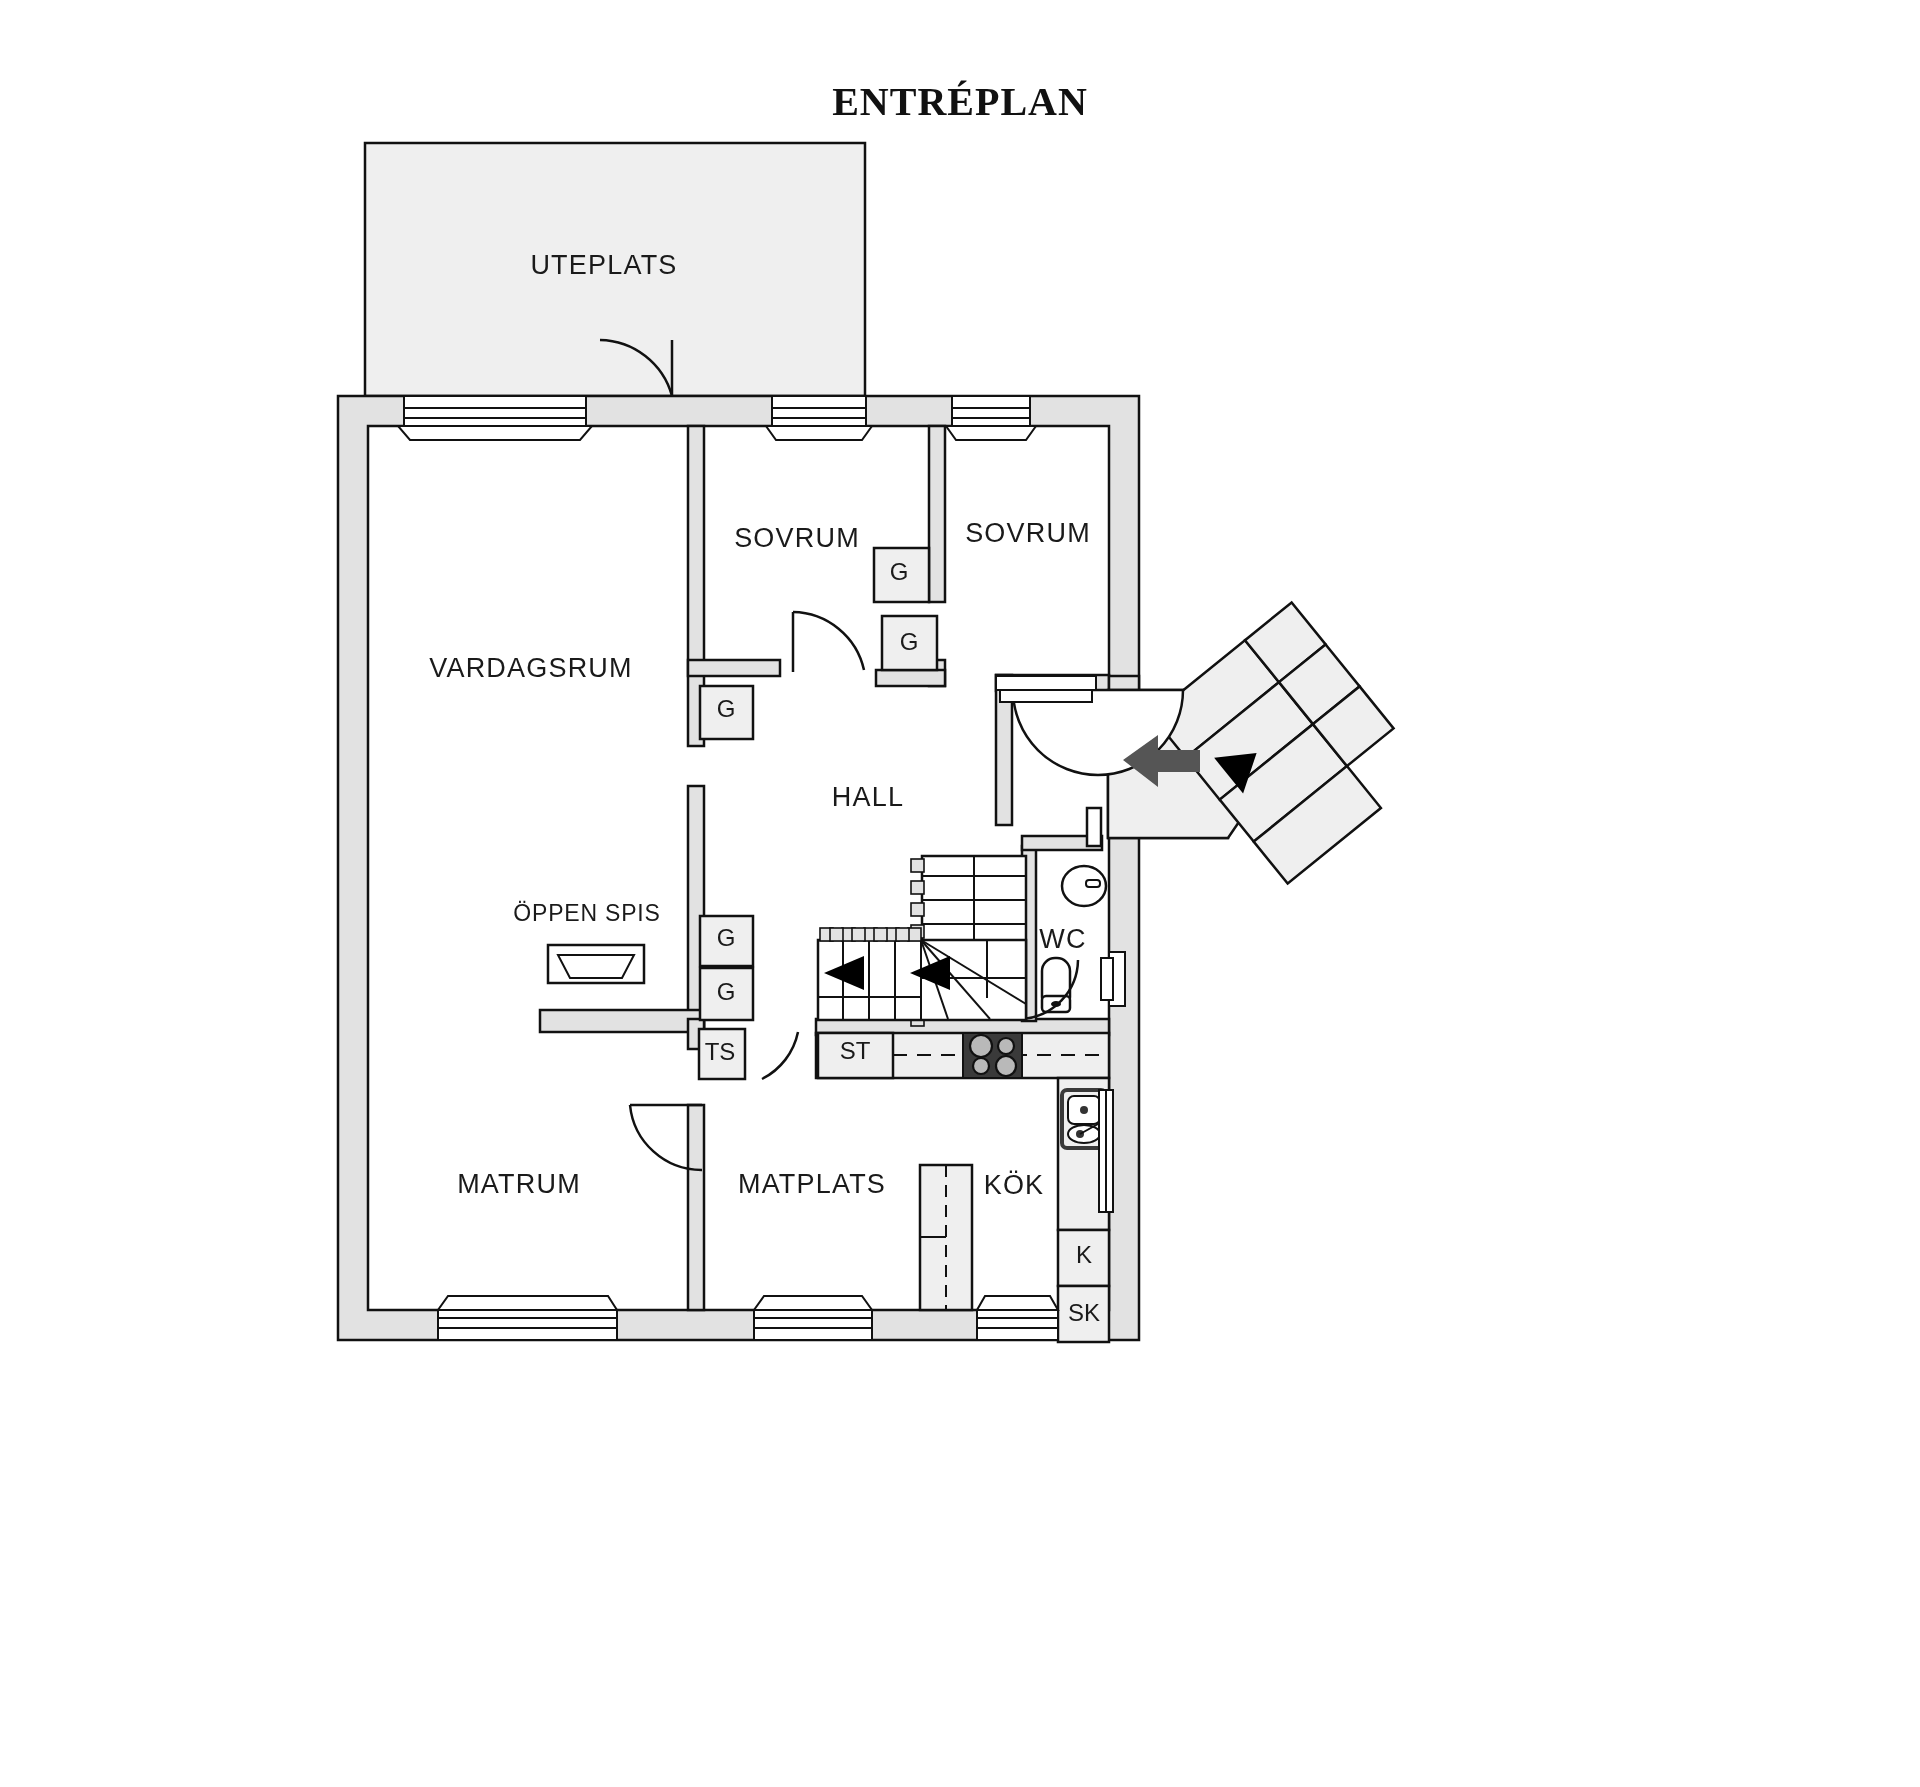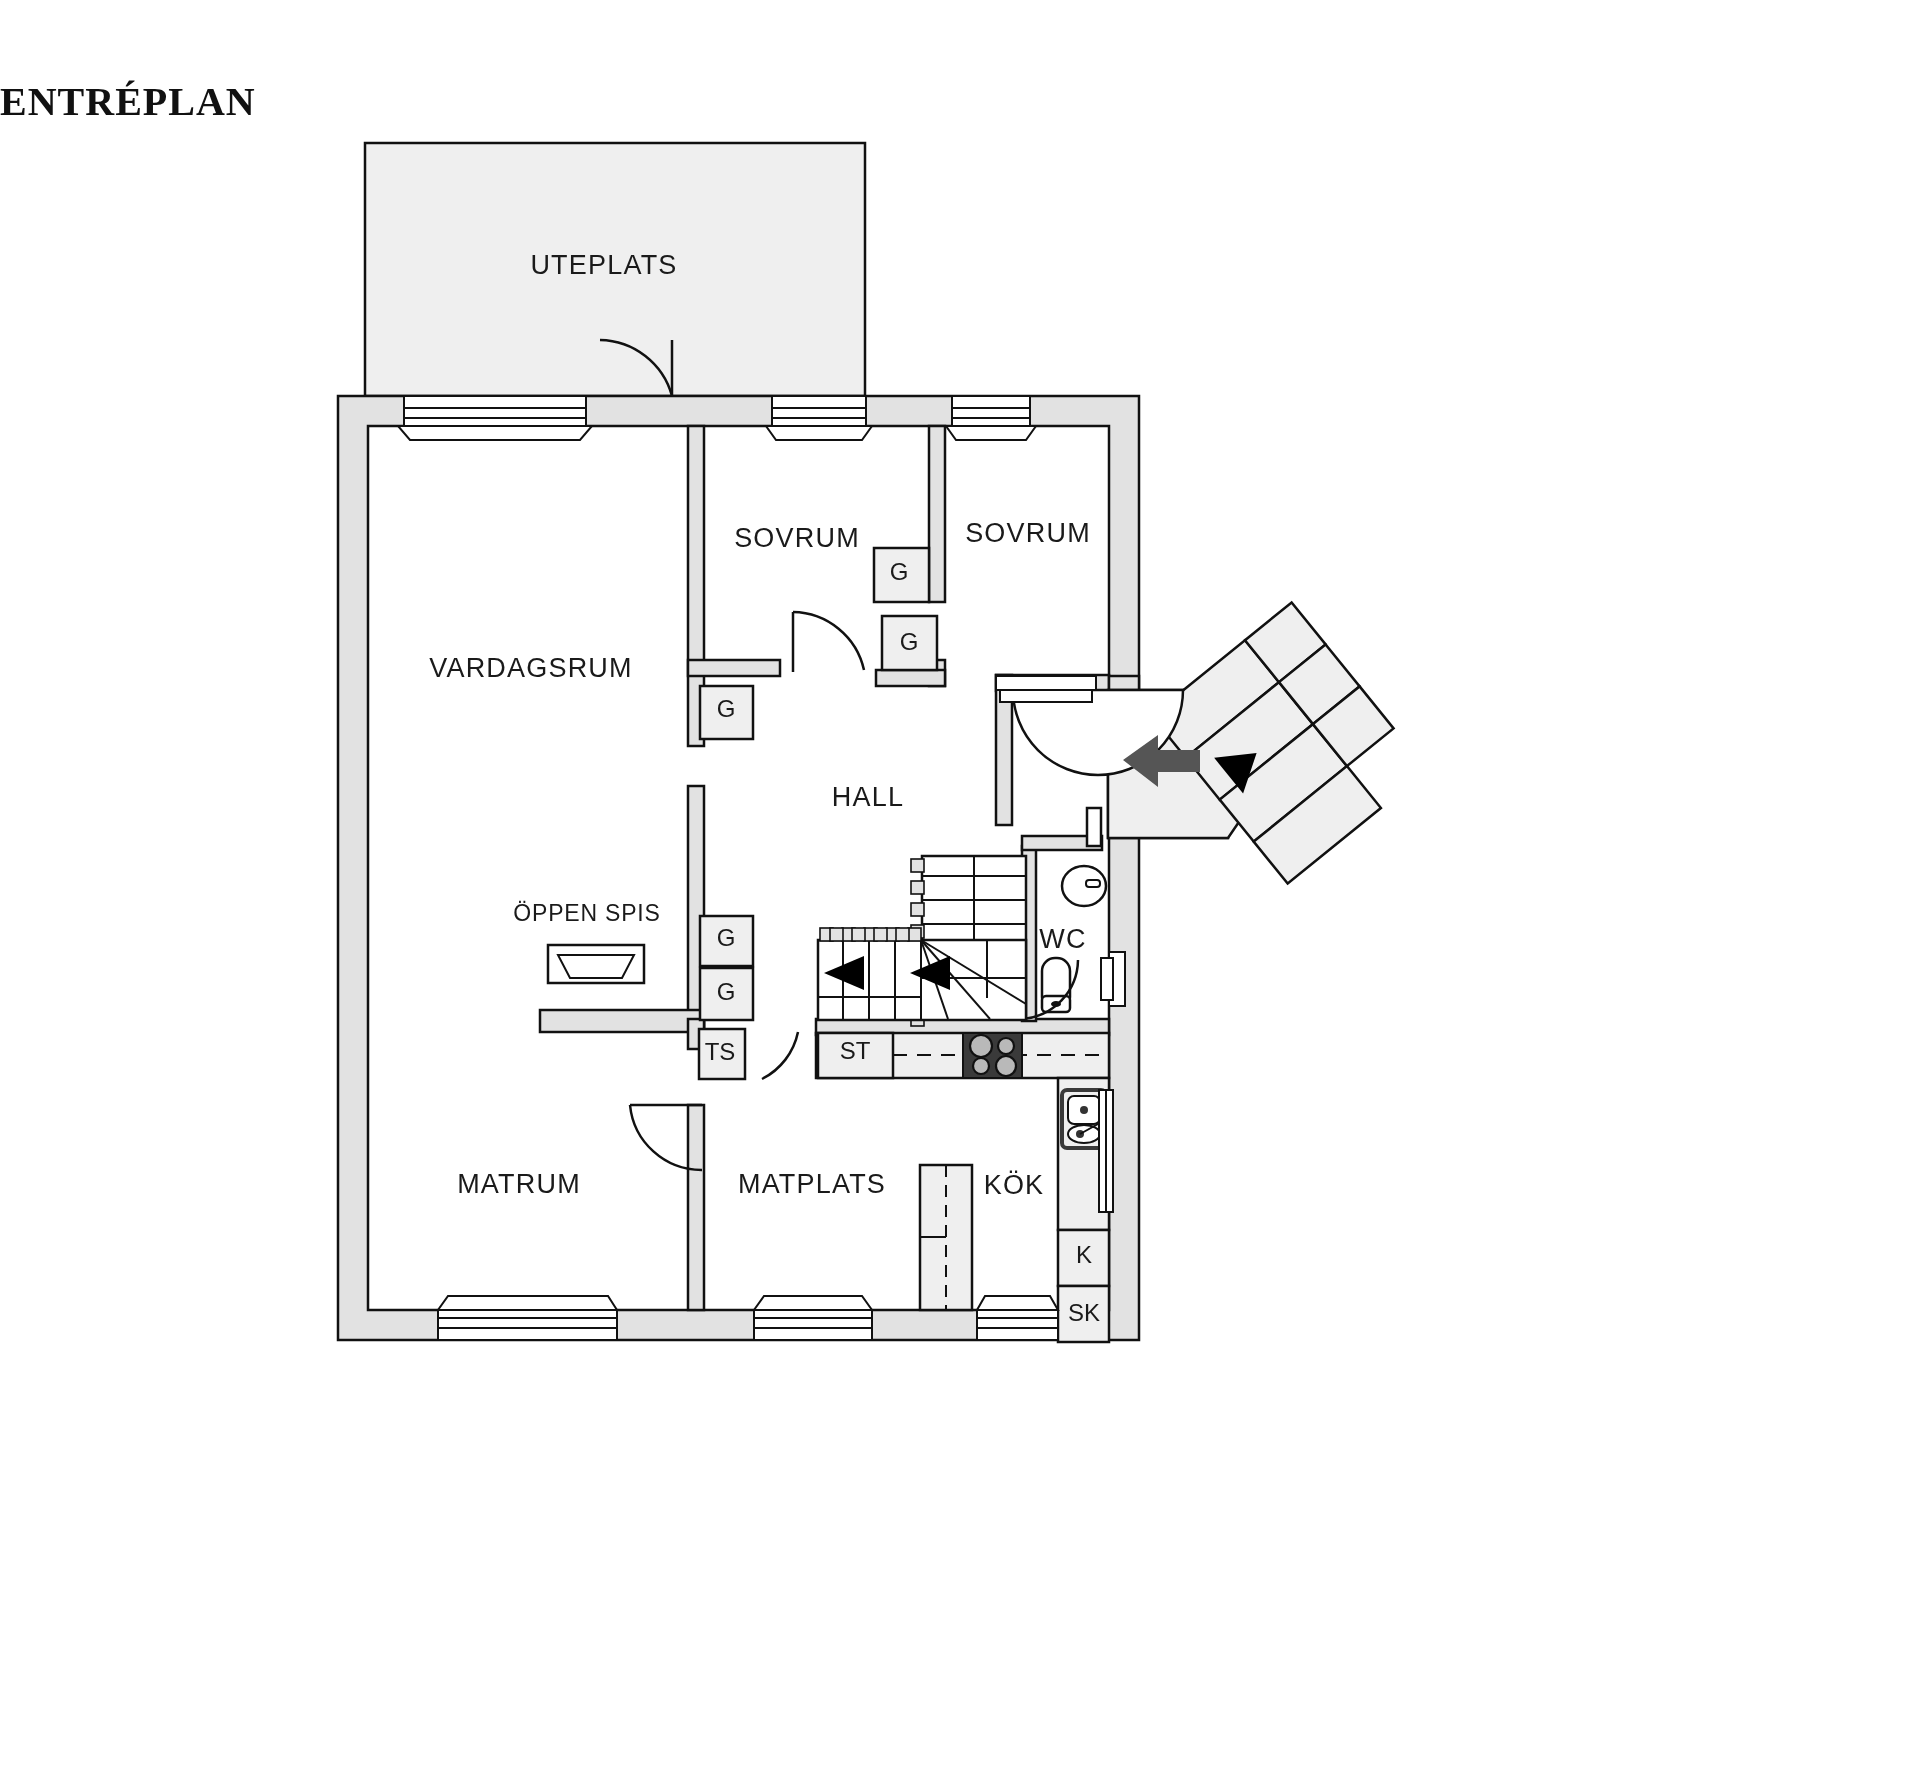--- a/index.html
+++ b/index.html
@@ -17,20 +17,21 @@
     position: relative;
     width: 1920px;
     height: 1787px;
     background: #ffffff;
   }
   .plan-title {
     position: absolute;
     left: 0;
     top: 78px;
     width: 1920px;
+    text-align: center;
     font-family: "Liberation Serif", serif;
     font-weight: bold;
     font-size: 40px;
     letter-spacing: 1px;
     color: #111111;
   }
   svg.floorplan {
     position: absolute;
     left: 0;
     top: 0;

